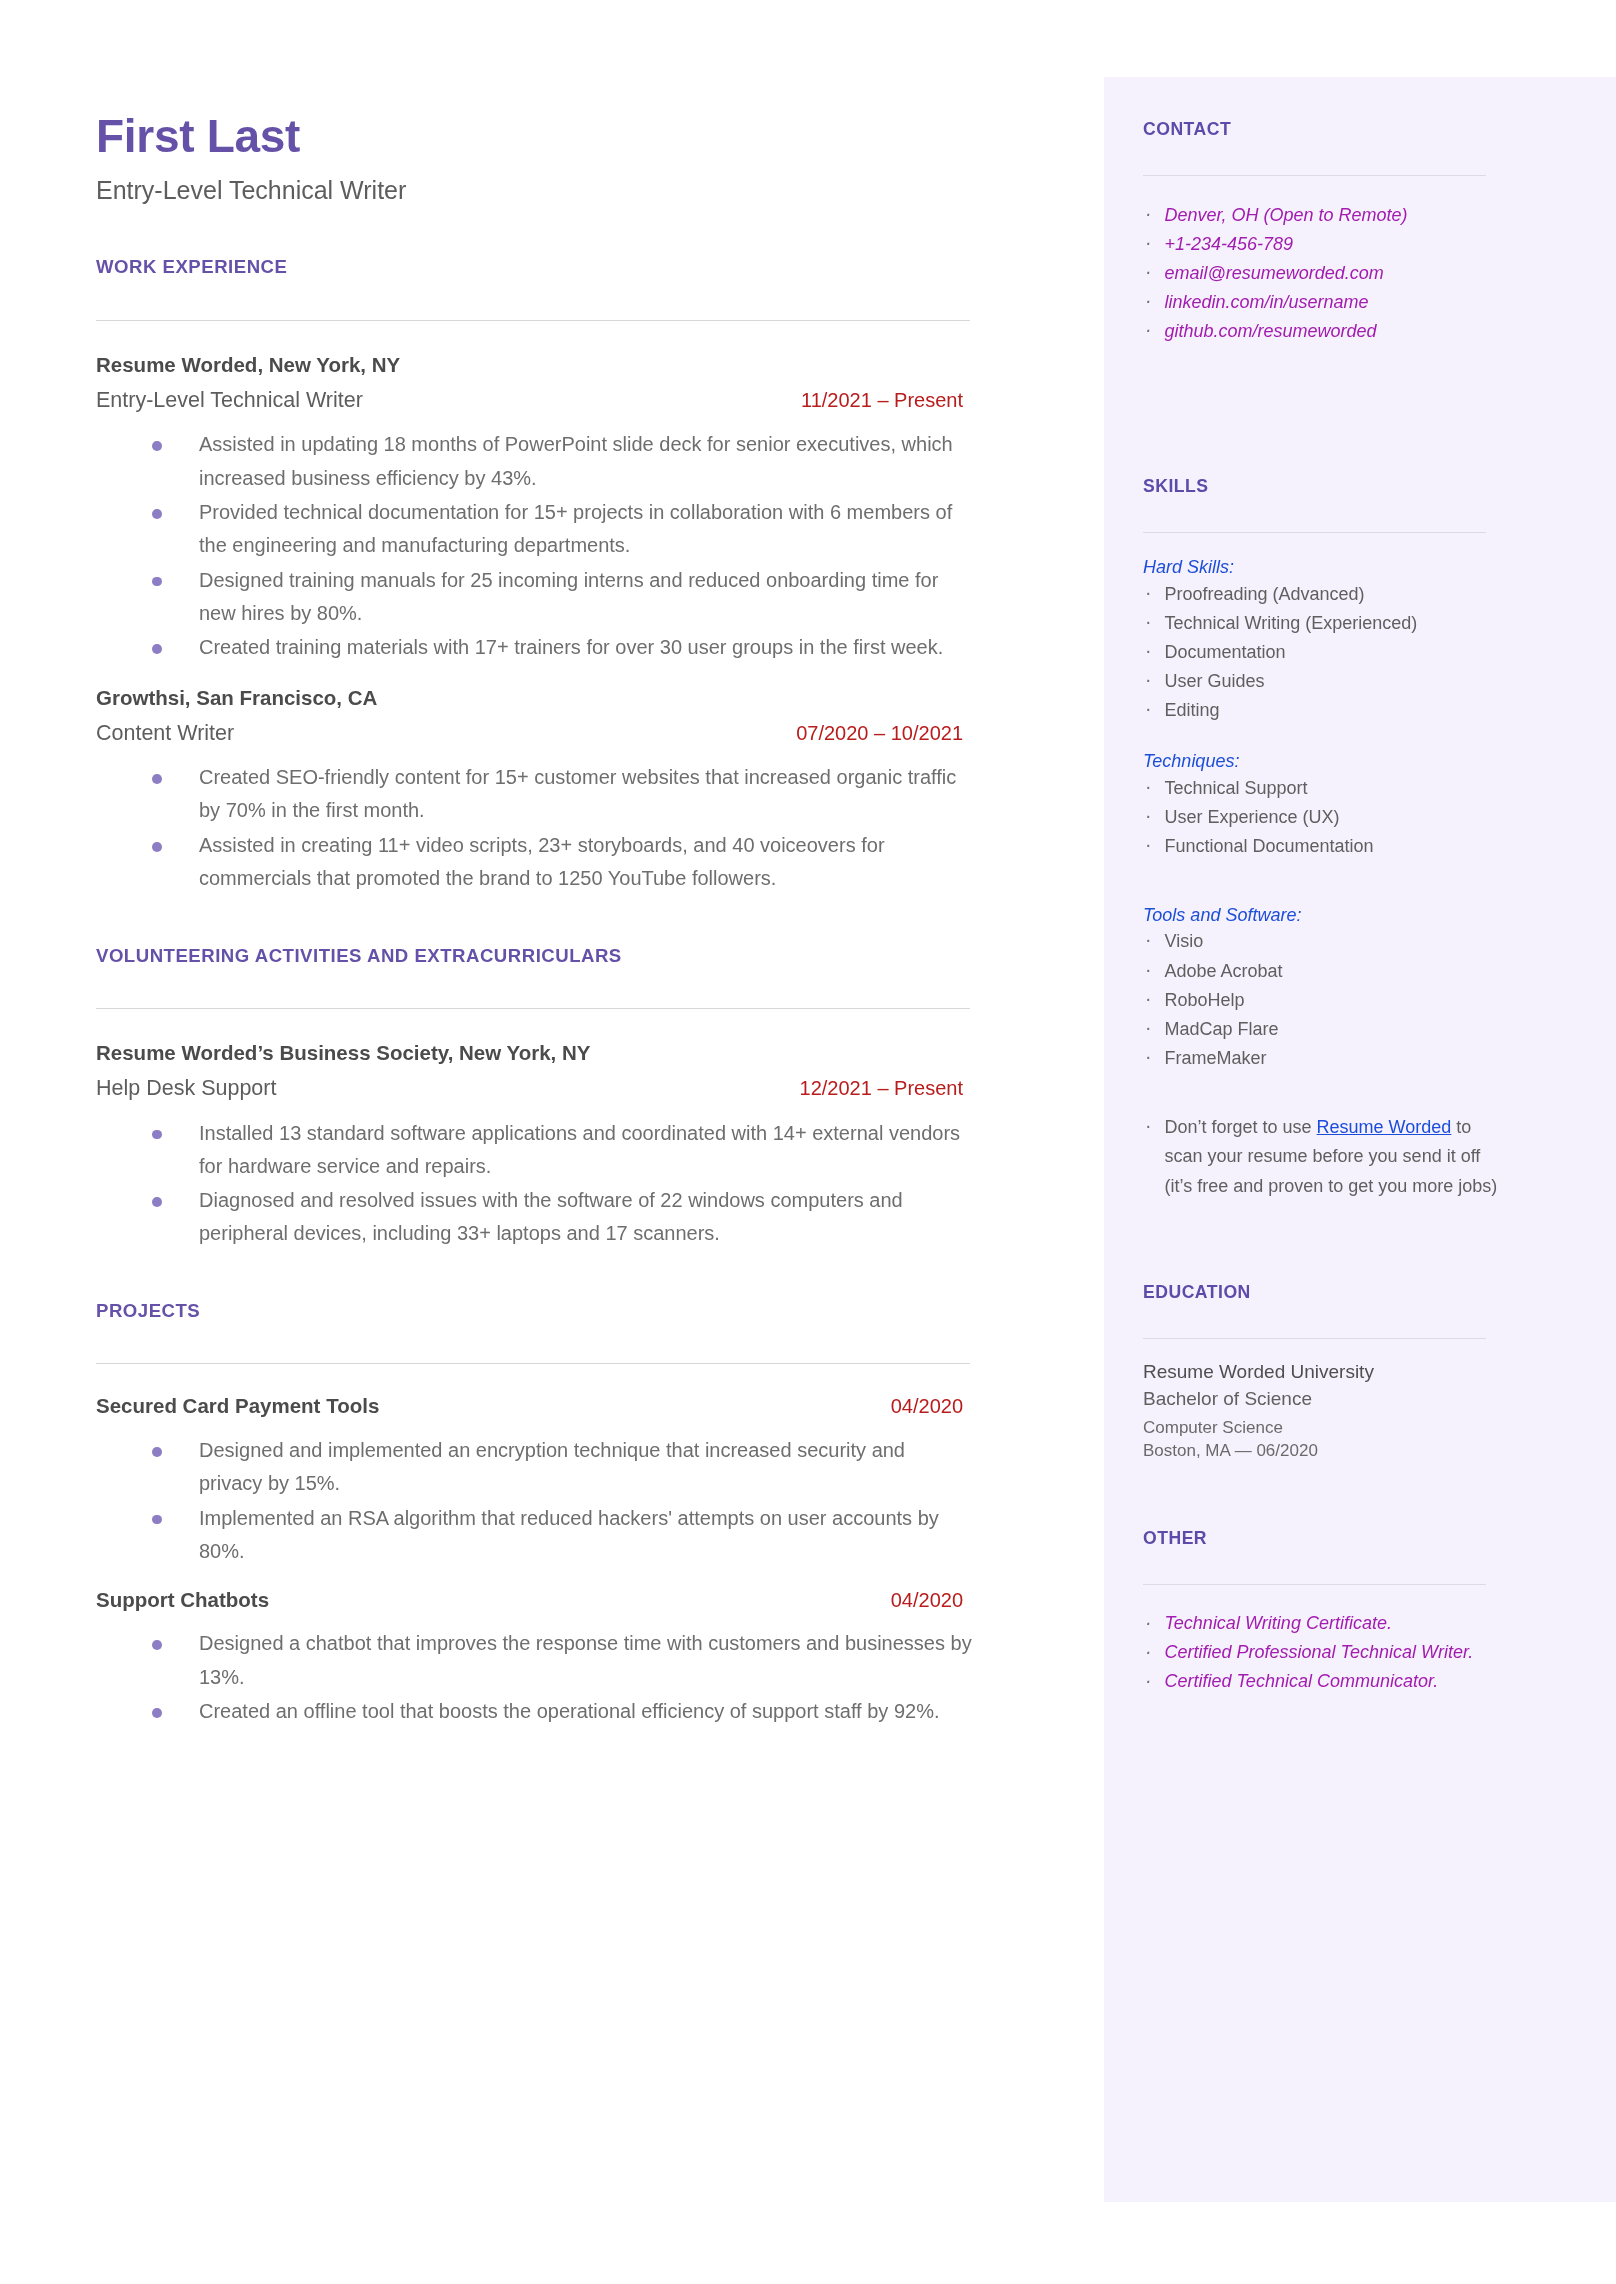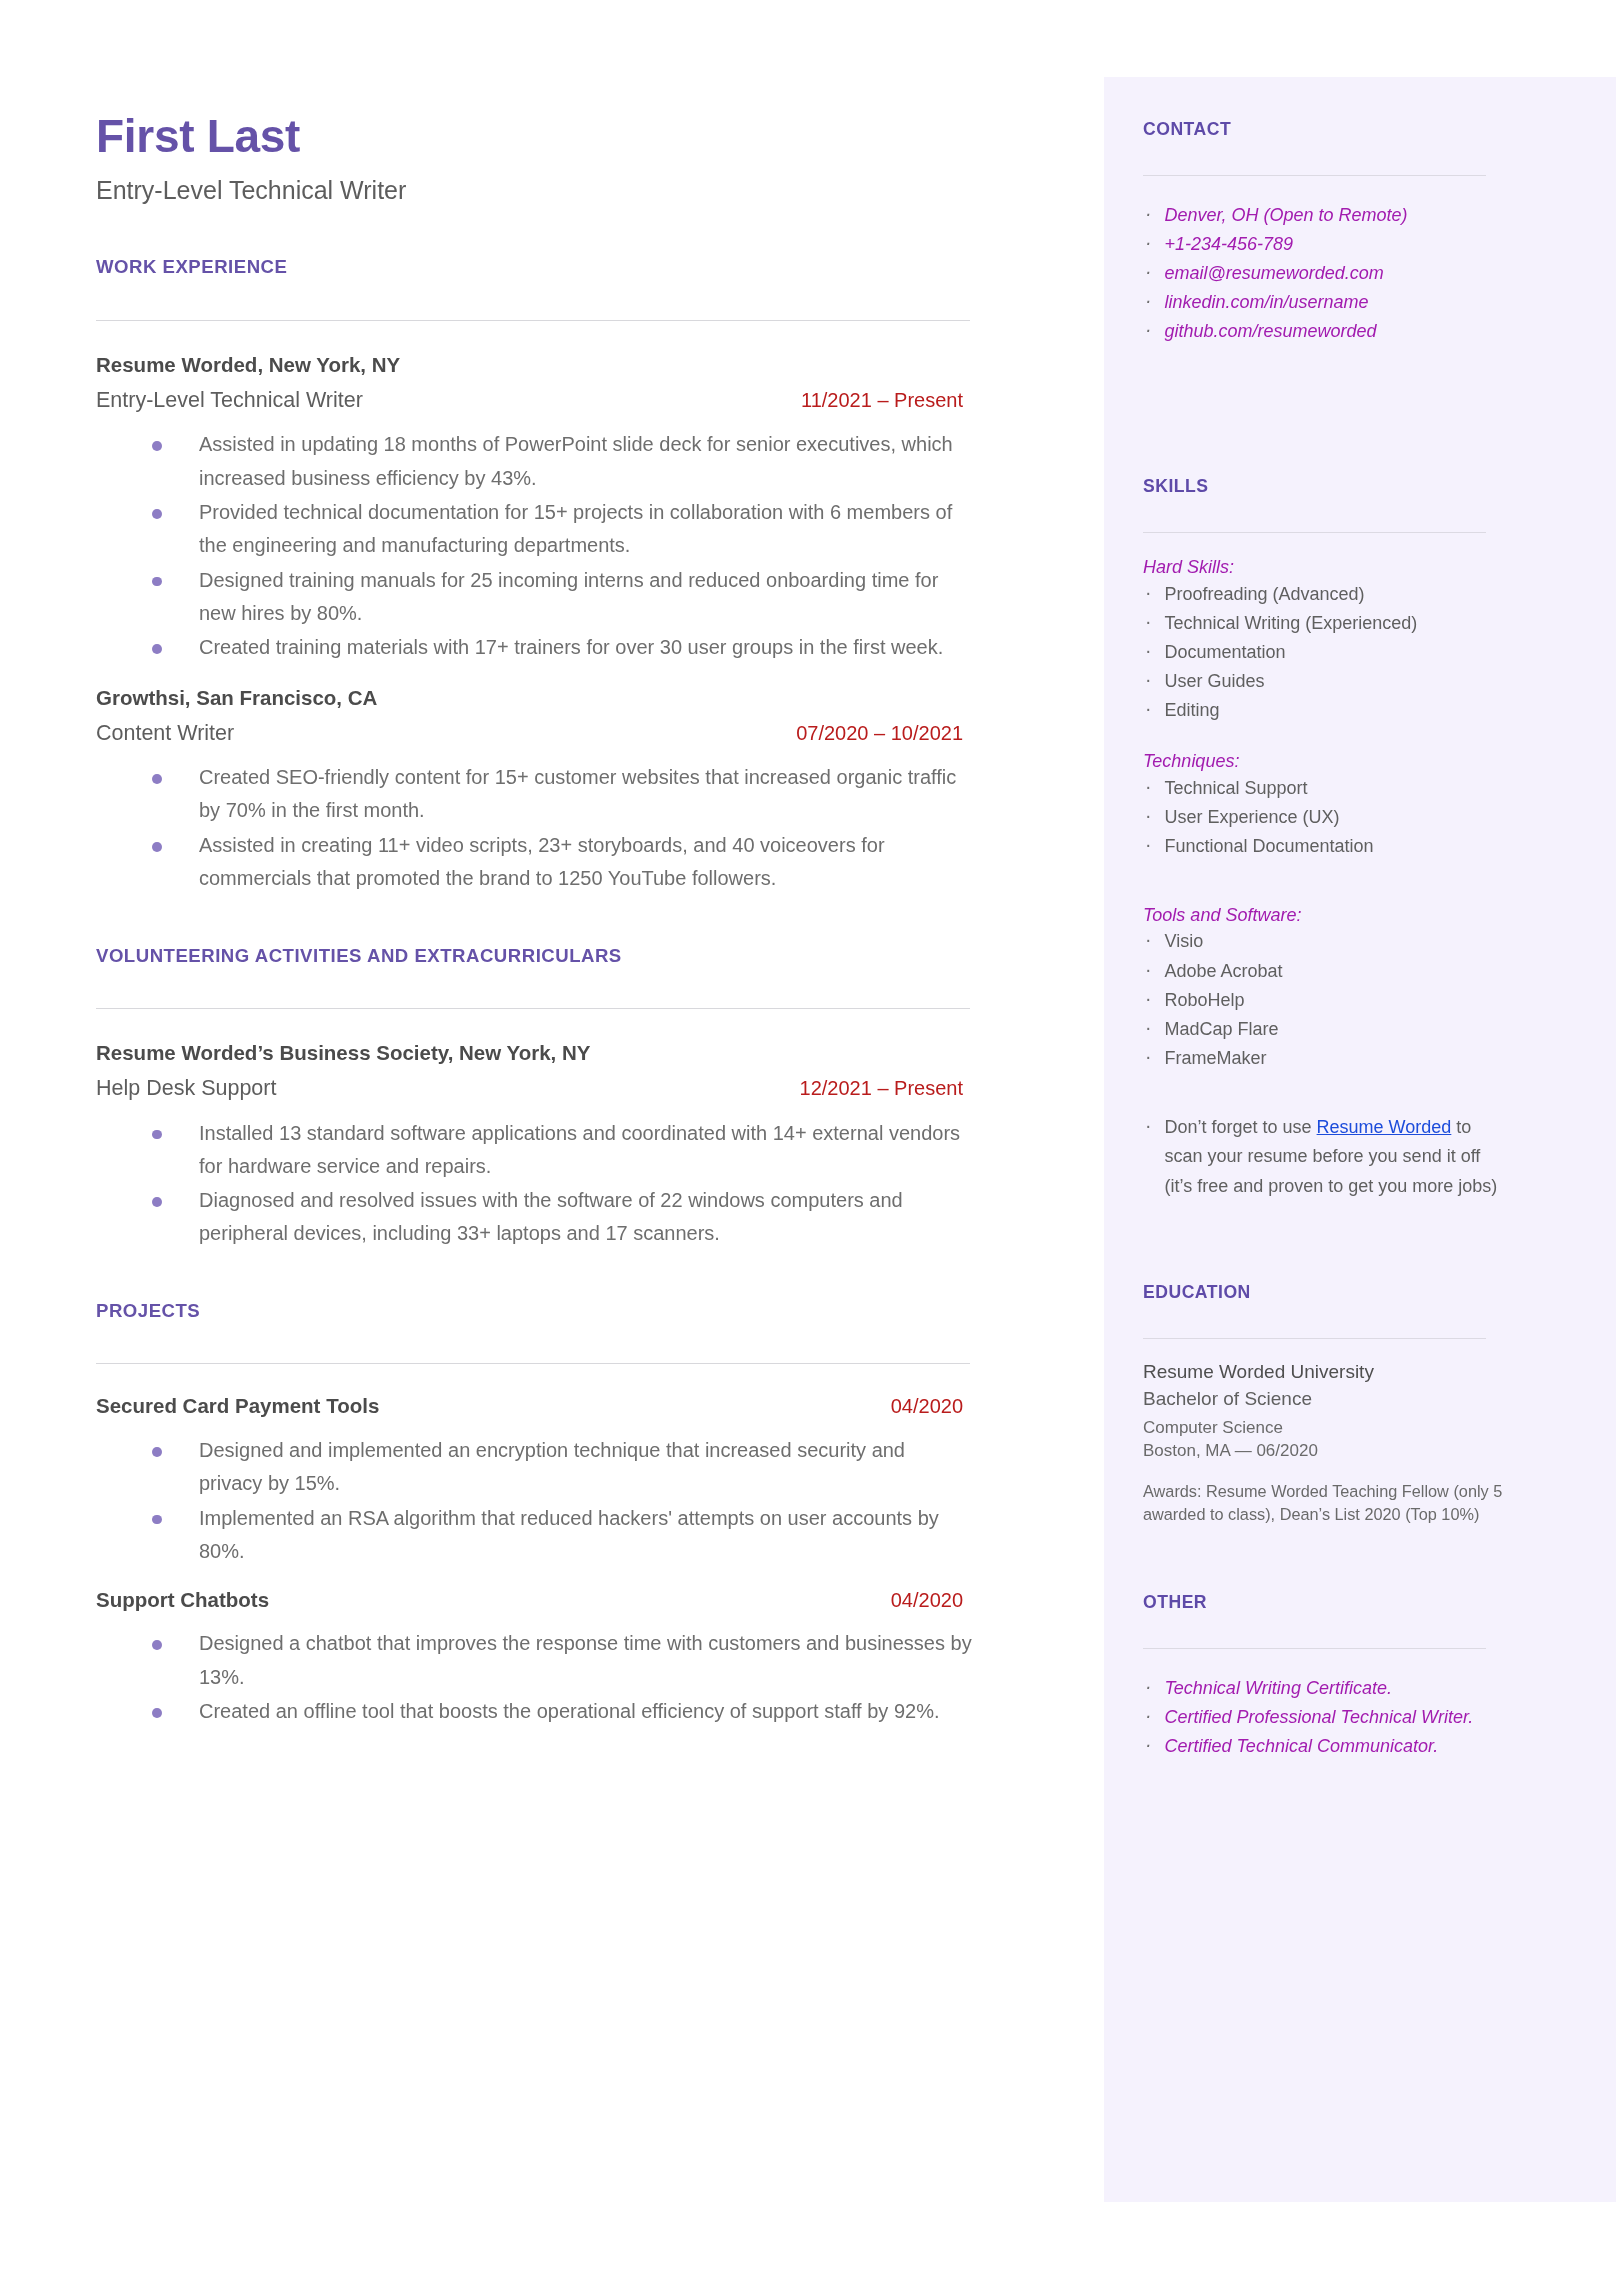--- a/index.html
+++ b/index.html
@@ -190,21 +190,21 @@
     left: 2px;
     top: -1.3px;
     font-size: 19.5px;
     color: #6e6e6e;
     line-height: 1.5;
   }
 
   .subhead {
     font-size: 18px;
     font-style: italic;
-    color: #a21caf;
+    color: #1d4ed8;
     margin-top: 25px;
   }
 
   .subhead-tight { margin-top: 0; }
 
   ul.skill-list {
     list-style: none;
     margin-top: 1.3px;
   }
 
@@ -413,21 +413,20 @@
   </ul>
 
   <div class="promo"><span>Don’t forget to use </span><a href="#">Resume Worded</a><span> to scan your resume before you send it off (it’s free and proven to get you more jobs)</span></div>
 
   <div class="side-head s-edu">EDUCATION</div>
   <div class="side-rule"></div>
   <div class="edu-school">Resume Worded University</div>
   <div class="edu-degree">Bachelor of Science</div>
   <div class="edu-minor">Computer Science</div>
   <div class="edu-loc">Boston, MA — 06/2020</div>
-  <div class="edu-awards">Awards: Resume Worded Teaching Fellow (only 5 awarded to class), Dean’s List 2020 (Top 10%)</div>
 
   <div class="side-head s-other">OTHER</div>
   <div class="side-rule"></div>
   <ul class="side-list">
     <li>Technical Writing Certificate.</li>
     <li>Certified Professional Technical Writer.</li>
     <li>Certified Technical Communicator.</li>
   </ul>
 
 </div>

